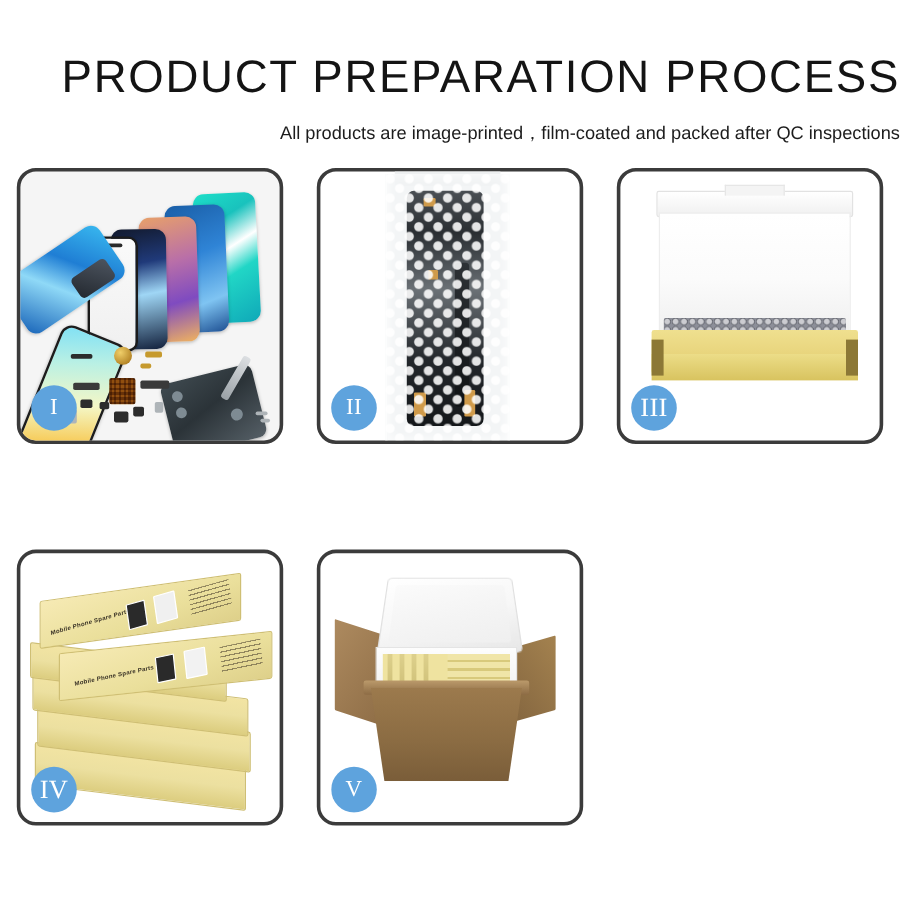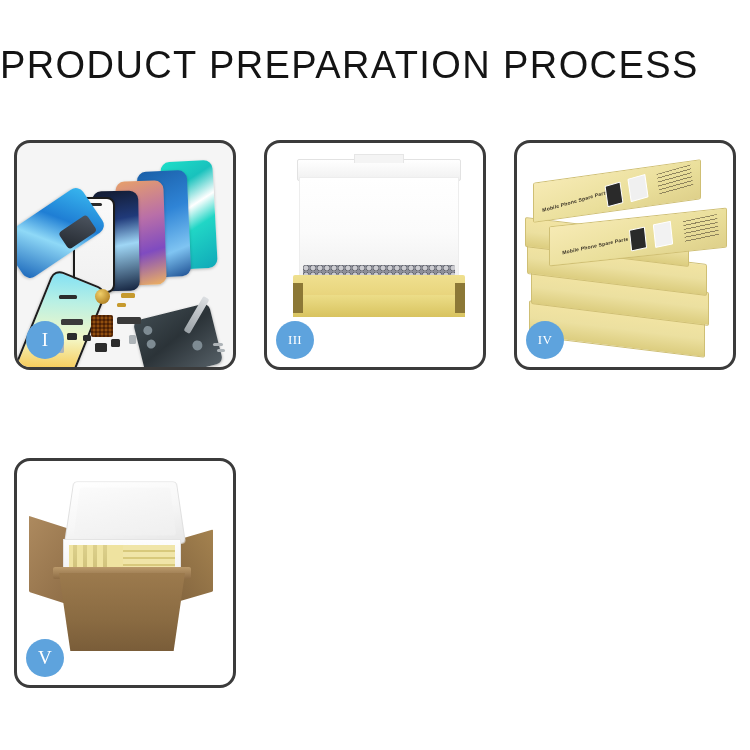--- a/index.html
+++ b/index.html
@@ -6,21 +6,21 @@
   html, body {
     margin: 0; padding: 0;
     width: 750px; height: 750px;
     background: #ffffff;
     font-family: "Liberation Sans", sans-serif;
     overflow: hidden;
   }
   #root { position: relative; width: 750px; height: 750px; background: #fff; }
 
   
-  .header { position: absolute; left: 0; top: 0; width: 750px; text-align: left; }
+  .header { position: absolute; left: 0; top: 0; width: 750px; text-align: right; }
   .title {
     font-size: 38px; letter-spacing: 1.4px; color: #141414;
     font-weight: 400; line-height: 1;
     margin: 0; padding-top: 46px;
     white-space: nowrap;
   }
   .subtitle {
     font-size: 15.2px; color: #1c1c1c; font-weight: 400;
     margin: 0; padding-top: 17px; white-space: nowrap;
   }
@@ -46,21 +46,21 @@
 
   .badge {
     position: absolute; left: 9px; bottom: 8px;
     width: 38px; height: 38px; border-radius: 50%;
     background: #5ea3dd;
     color: #ffffff;
     font-family: "Liberation Serif", serif;
     font-size: 19px; line-height: 38px; text-align: center;
     z-index: 40; letter-spacing: 0.3px;
   }
-  .badge.w4 { font-size: 13px; }
+  .badge.w4 { font-size: 22px; }
   .badge.w6 { font-size: 16px; }
 
   
   .p1 { background: #f5f5f5; }
   .ph {
     position: absolute; border-radius: 9px; overflow: hidden;
     box-shadow: 0 1px 3px rgba(0,0,0,.25);
   }
   
   .ph-e { left: 146px; top: 18px; width: 52px; height: 108px;
@@ -317,20 +317,21 @@
     background: rgba(132,108,74,.65);
   }
 </style>
 </head>
 <body>
 
 <div id="root">
 
   <div class="header">
     <div class="title">PRODUCT PREPARATION PROCESS</div>
+    <div class="subtitle">All products are image-printed，film-coated and packed after QC inspections</div>
   </div>
 
   <div class="grid">
 
     <div class="panel p1">
       <div class="stage">
         <div class="ph ph-e"></div>
         <div class="ph ph-d"></div>
         <div class="ph ph-c"></div>
         <div class="ph ph-b"></div>
@@ -362,20 +363,37 @@
         <div class="cmp silver" style="left:40px;top:198px;width:7px;height:12px;"></div>
         <div class="cmp" style="left:78px;top:200px;width:12px;height:9px;"></div>
         <div class="cmp" style="left:94px;top:196px;width:9px;height:8px;"></div>
         <div class="cmp silver" style="left:112px;top:192px;width:7px;height:9px;"></div>
         <div class="cmp silver" style="left:196px;top:200px;width:10px;height:3px;"></div>
         <div class="cmp silver" style="left:200px;top:206px;width:8px;height:3px;"></div>
       </div>
       <div class="badge">I</div>
     </div>
 
+    <div class="panel">
+      <div class="stage">
+        <div class="bag-top-flap"></div>
+        <div class="bag">
+          <div class="screen-in-bag">
+            <div class="flexcable"></div>
+            <div class="tape" style="left:14px;top:6px;width:10px;height:7px;"></div>
+            <div class="tape" style="left:18px;top:66px;width:8px;height:8px;"></div>
+            <div class="tape" style="left:6px;top:168px;width:10px;height:20px;"></div>
+            <div class="tape" style="left:48px;top:166px;width:9px;height:22px;"></div>
+          </div>
+          <div class="bubbles"></div>
+          <div class="bag-edge"></div>
+        </div>
+      </div>
+      <div class="badge">II</div>
+    </div>
 
     <div class="panel">
       <div class="stage">
         <div class="b3-lid-back"></div>
         <div class="b3-foam"></div>
         <div class="b3-bubble-fill"></div>
         <div class="b3-tray"></div>
         <div class="b3-tray-front"></div>
         <div class="b3-tray-end-l"></div>
         <div class="b3-tray-end-r"></div>

